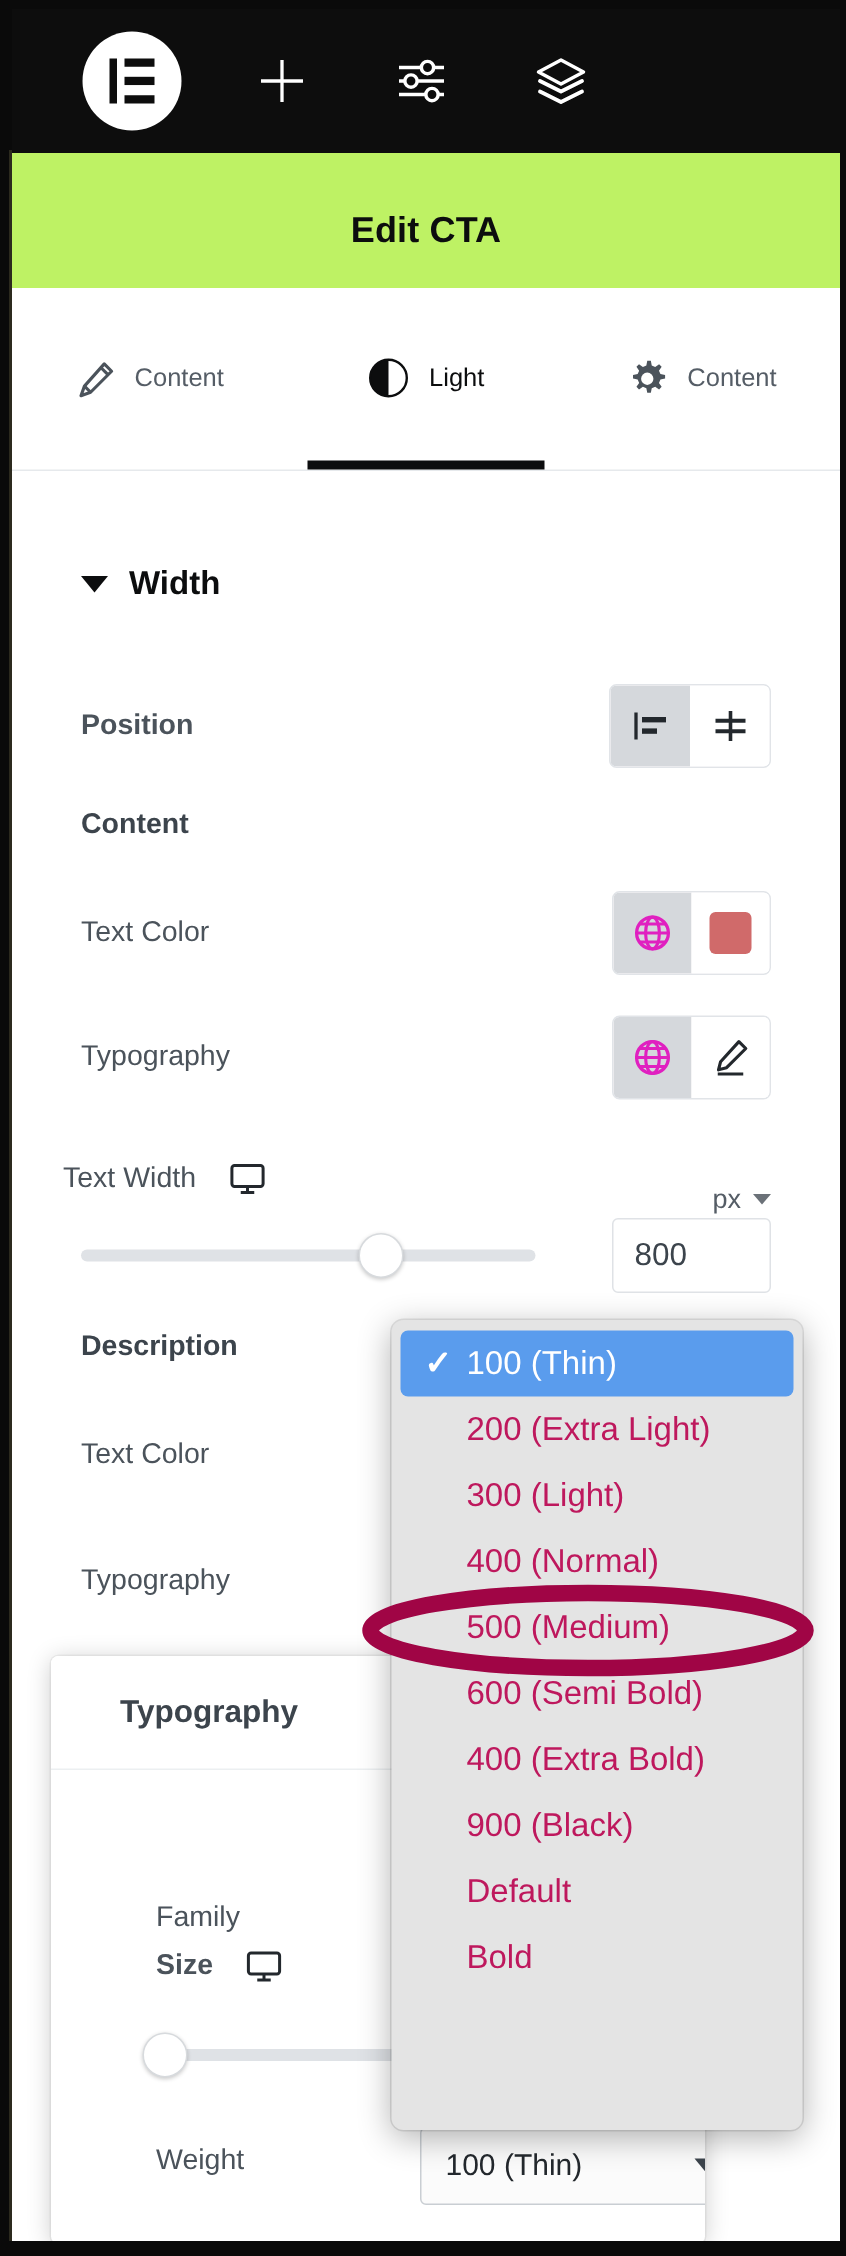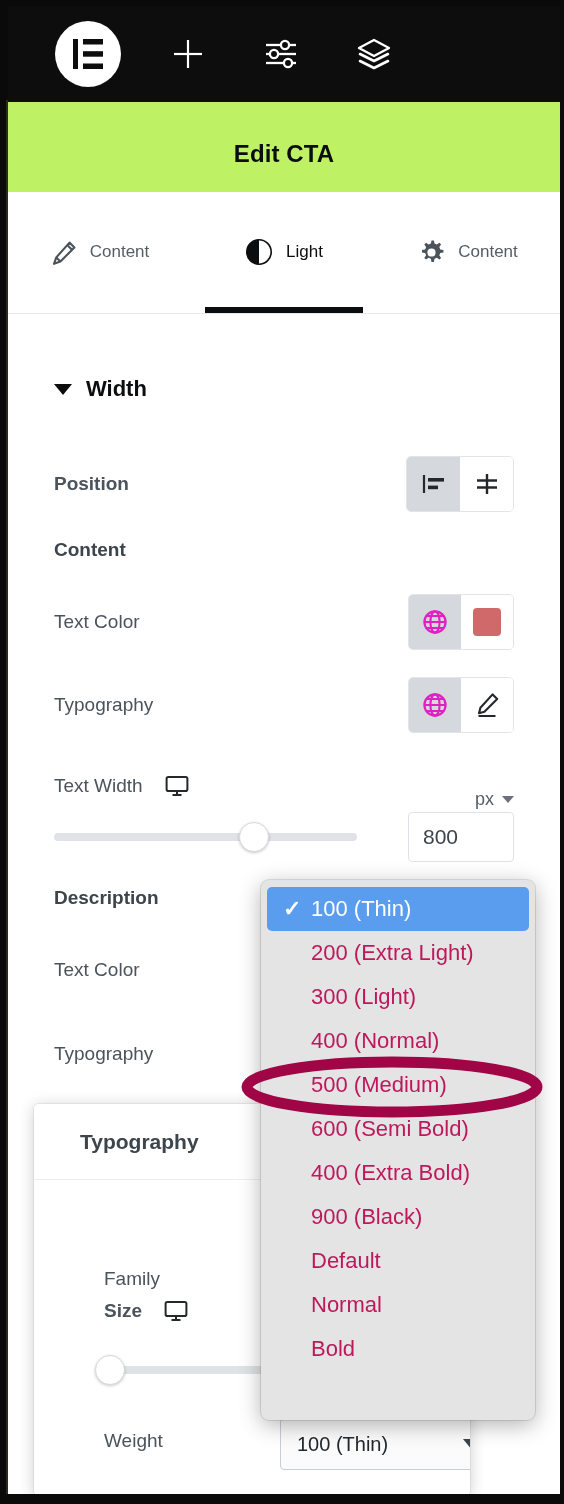--- a/index.html
+++ b/index.html
@@ -111,21 +111,21 @@
     width:52px; height:54px; background:#d5d8dc;
     display:flex; align-items:center; justify-content:center; cursor:pointer;
   }
   .ctl-right {
     width:52px; height:54px; background:#ffffff;
     display:flex; align-items:center; justify-content:center; cursor:pointer;
   }
   .swatch { width:28px; height:28px; border-radius:4px; }
 
   
-  .tw-head { position:absolute; left:46px; right:46px; display:flex; align-items:center; }
+  .tw-head { position:absolute; left:34px; right:46px; display:flex; align-items:center; }
   .tw-label { font-size:19px; color:#4b535b; }
   .tw-monitor { margin-left:22px; display:flex; align-items:center; }
   .tw-unit {
     margin-left:auto; font-size:18px; color:#555d66;
     display:flex; align-items:center; gap:8px; cursor:pointer;margin-top:27px;
   }
   .chev {
     width:0;height:0;border-left:6px solid transparent;border-right:6px solid transparent;
     border-top:7px solid #6b7178;
   }
@@ -446,23 +446,20 @@
     <div class="dd-item">
       <span>400 (Extra Bold)</span>
     </div>
     <div class="dd-item">
       <span>900 (Black)</span>
     </div>
     <div class="dd-item">
       <span>Default</span>
     </div>
     <div class="dd-item">
-      <span>Normal</span>
-    </div>
-    <div class="dd-item">
       <span>Bold</span>
     </div>
   </div>
 
   <svg class="annot" viewBox="0 0 302 62">
     <ellipse cx="151" cy="31" rx="145" ry="25" fill="none" stroke="#a00545" stroke-width="11"></ellipse>
   </svg>
 
   <div class="frame-top"></div>
   <div class="frame-left"></div>

